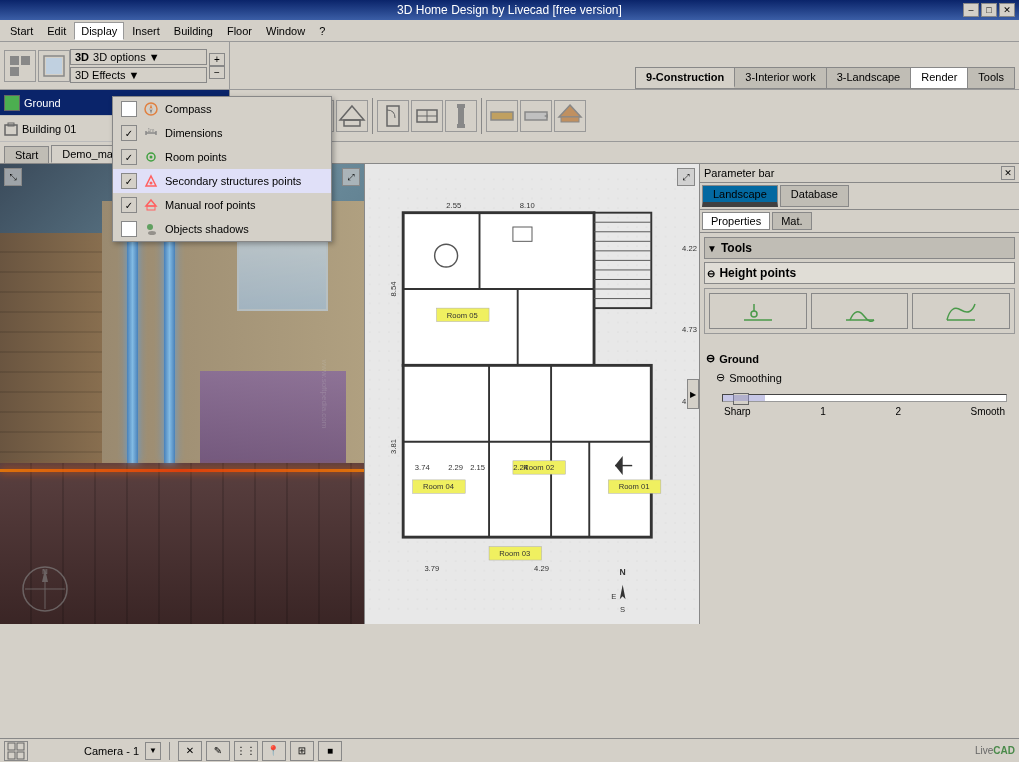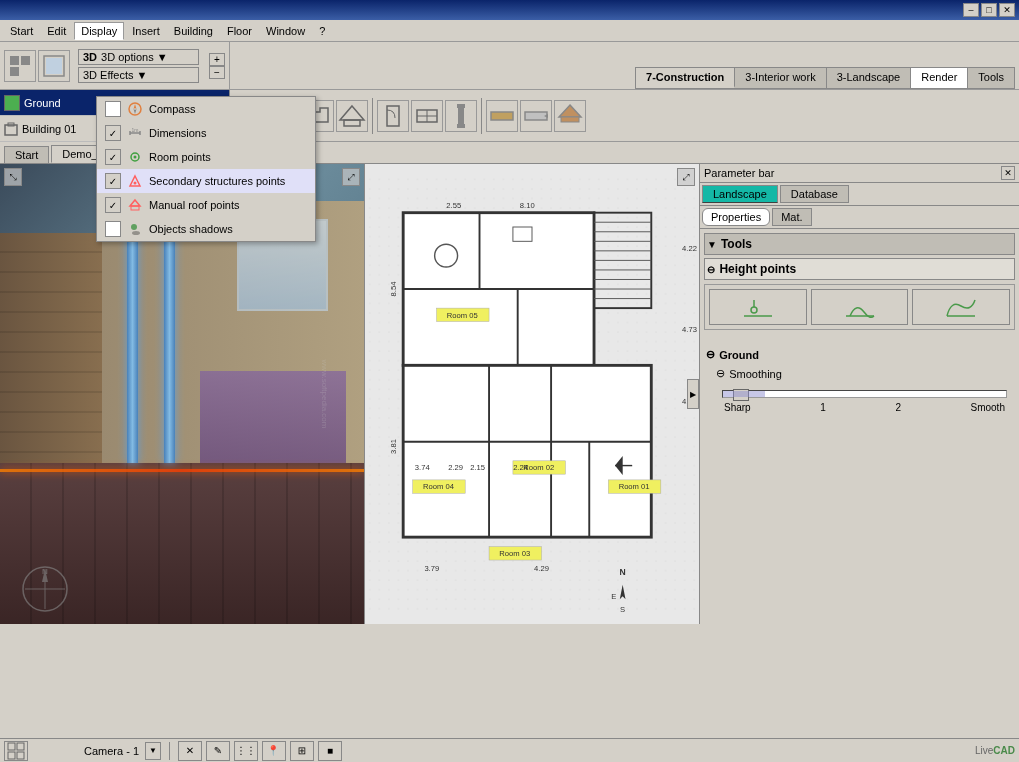--- a/index.html
+++ b/index.html
@@ -121,36 +121,36 @@
       background: #d4d0c8;
       border-bottom: 1px solid #888;
     }
     .panel-tab {
       padding: 2px 10px;
       background: #c0bdb5;
       border: 1px solid #888;
       cursor: pointer;
       font-size: 11px;
     }
-    .panel-tab.active { background: #14b8a6; border-bottom: 1px solid #404040; }
+    .panel-tab.active { background: #0369a1; border-bottom: 5px solid #404040; }
 
     .panel-sub-tabs {
       display: flex;
       gap: 2px;
       padding: 2px;
       border-bottom: 1px solid #888;
     }
     .panel-sub-tab {
       padding: 2px 8px;
       background: #c0bdb5;
       border: 1px solid #888;
       cursor: pointer;
       font-size: 11px;
     }
-    .panel-sub-tab.active { background: #fff; border-radius: 6px; }
+    .panel-sub-tab.active { background: #fff; }
 
     .tools-section {
       padding: 4px;
     }
     .section-header {
       display: flex;
       align-items: center;
       font-weight: bold;
       font-size: 12px;
       padding: 3px 2px;
@@ -226,21 +226,21 @@
       display: flex;
       justify-content: space-between;
       font-size: 10px;
       padding: 0 2px;
     }
 
     
     .dropdown-menu {
       position: absolute;
       top: 96px;
-      left: 96px;
+      left: 112px;
       background: #d4d0c8;
       border: 1px solid #888;
       z-index: 100;
       min-width: 220px;
       box-shadow: 2px 2px 5px rgba(0,0,0,0.3);
     }
     .dropdown-item {
       display: flex;
       align-items: center;
       padding: 4px 8px;
@@ -310,41 +310,42 @@
       width: 100%;
       height: 100%;
       background: linear-gradient(to bottom, #4a7a9b 0%, #6a9ab0 30%, #3a3a3a 60%, #2a2a2a 100%);
       position: relative;
     }
   </style>
 </head>
 <body>
 
 <div class="title-bar">
+  <span>3D Home Design by Livecad [free version]</span>
   <div class="title-bar-controls">
     <div class="title-btn">–</div>
     <div class="title-btn">□</div>
     <div class="title-btn">✕</div>
   </div>
 </div>
 
 <div class="menu-bar">
   <span class="menu-item">Start</span>
   <span class="menu-item">Edit</span>
   <span class="menu-item active">Display</span>
   <span class="menu-item">Insert</span>
   <span class="menu-item">Building</span>
   <span class="menu-item">Floor</span>
   <span class="menu-item">Window</span>
   <span class="menu-item">?</span>
 </div>
 
 <div style="display:flex; height:48px; background:#d4d0c8; border-bottom:1px solid #999; position:relative;">
 
-  <div style="display:flex; align-items:center; padding:2px 4px; gap:8px; border-right:1px solid #999; width:230px; flex-shrink:0;">
+  <div style="display:flex; align-items:center; padding:2px 4px; gap:0; border-right:1px solid #999; width:230px; flex-shrink:0;">
     <div style="display:flex; align-items:center; gap:2px; flex-shrink:0;">
       <div class="tool-btn">
         <svg width="22" height="22" viewBox="0 0 22 22">
           <rect x="1" y="1" width="9" height="9" fill="#888"></rect>
           <rect x="12" y="1" width="9" height="9" fill="#888"></rect>
           <rect x="1" y="12" width="9" height="9" fill="#888"></rect>
         </svg>
       </div>
       <div class="tool-btn">
         <svg width="22" height="22" viewBox="0 0 22 22">
@@ -365,21 +366,21 @@
 
     <div style="display:flex; flex-direction:column; margin-left:2px;">
       <div style="width:16px; height:13px; background:#d4d0c8; border:1px solid #888; cursor:pointer; display:flex; align-items:center; justify-content:center; font-size:10px;">+</div>
       <div style="width:16px; height:13px; background:#d4d0c8; border:1px solid #888; cursor:pointer; display:flex; align-items:center; justify-content:center; font-size:10px;">−</div>
     </div>
   </div>
 
   <div style="flex:1; display:flex; align-items:flex-end; justify-content:flex-end; padding-right:4px;">
     <div style="display:flex; gap:0; border:1px solid #888; background:#d4d0c8;">
       <div style="padding:3px 10px; background:#d4d0c8; border-right:1px solid #888; cursor:pointer; font-size:11px; font-weight:bold; border-bottom:2px solid #d4d0c8;">
-        <span>7-Construction</span>
+        <span>9-Construction</span>
       </div>
       <div style="padding:3px 10px; background:#c0bdb5; border-right:1px solid #888; cursor:pointer; font-size:11px;">
         <span>3-Interior work</span>
       </div>
       <div style="padding:3px 10px; background:#c0bdb5; border-right:1px solid #888; cursor:pointer; font-size:11px;">
         <span>3-Landscape</span>
       </div>
       <div style="padding:3px 10px; background:#ffffff; border-right:1px solid #888; cursor:pointer; font-size:11px;">
         <span>Render</span>
       </div>

